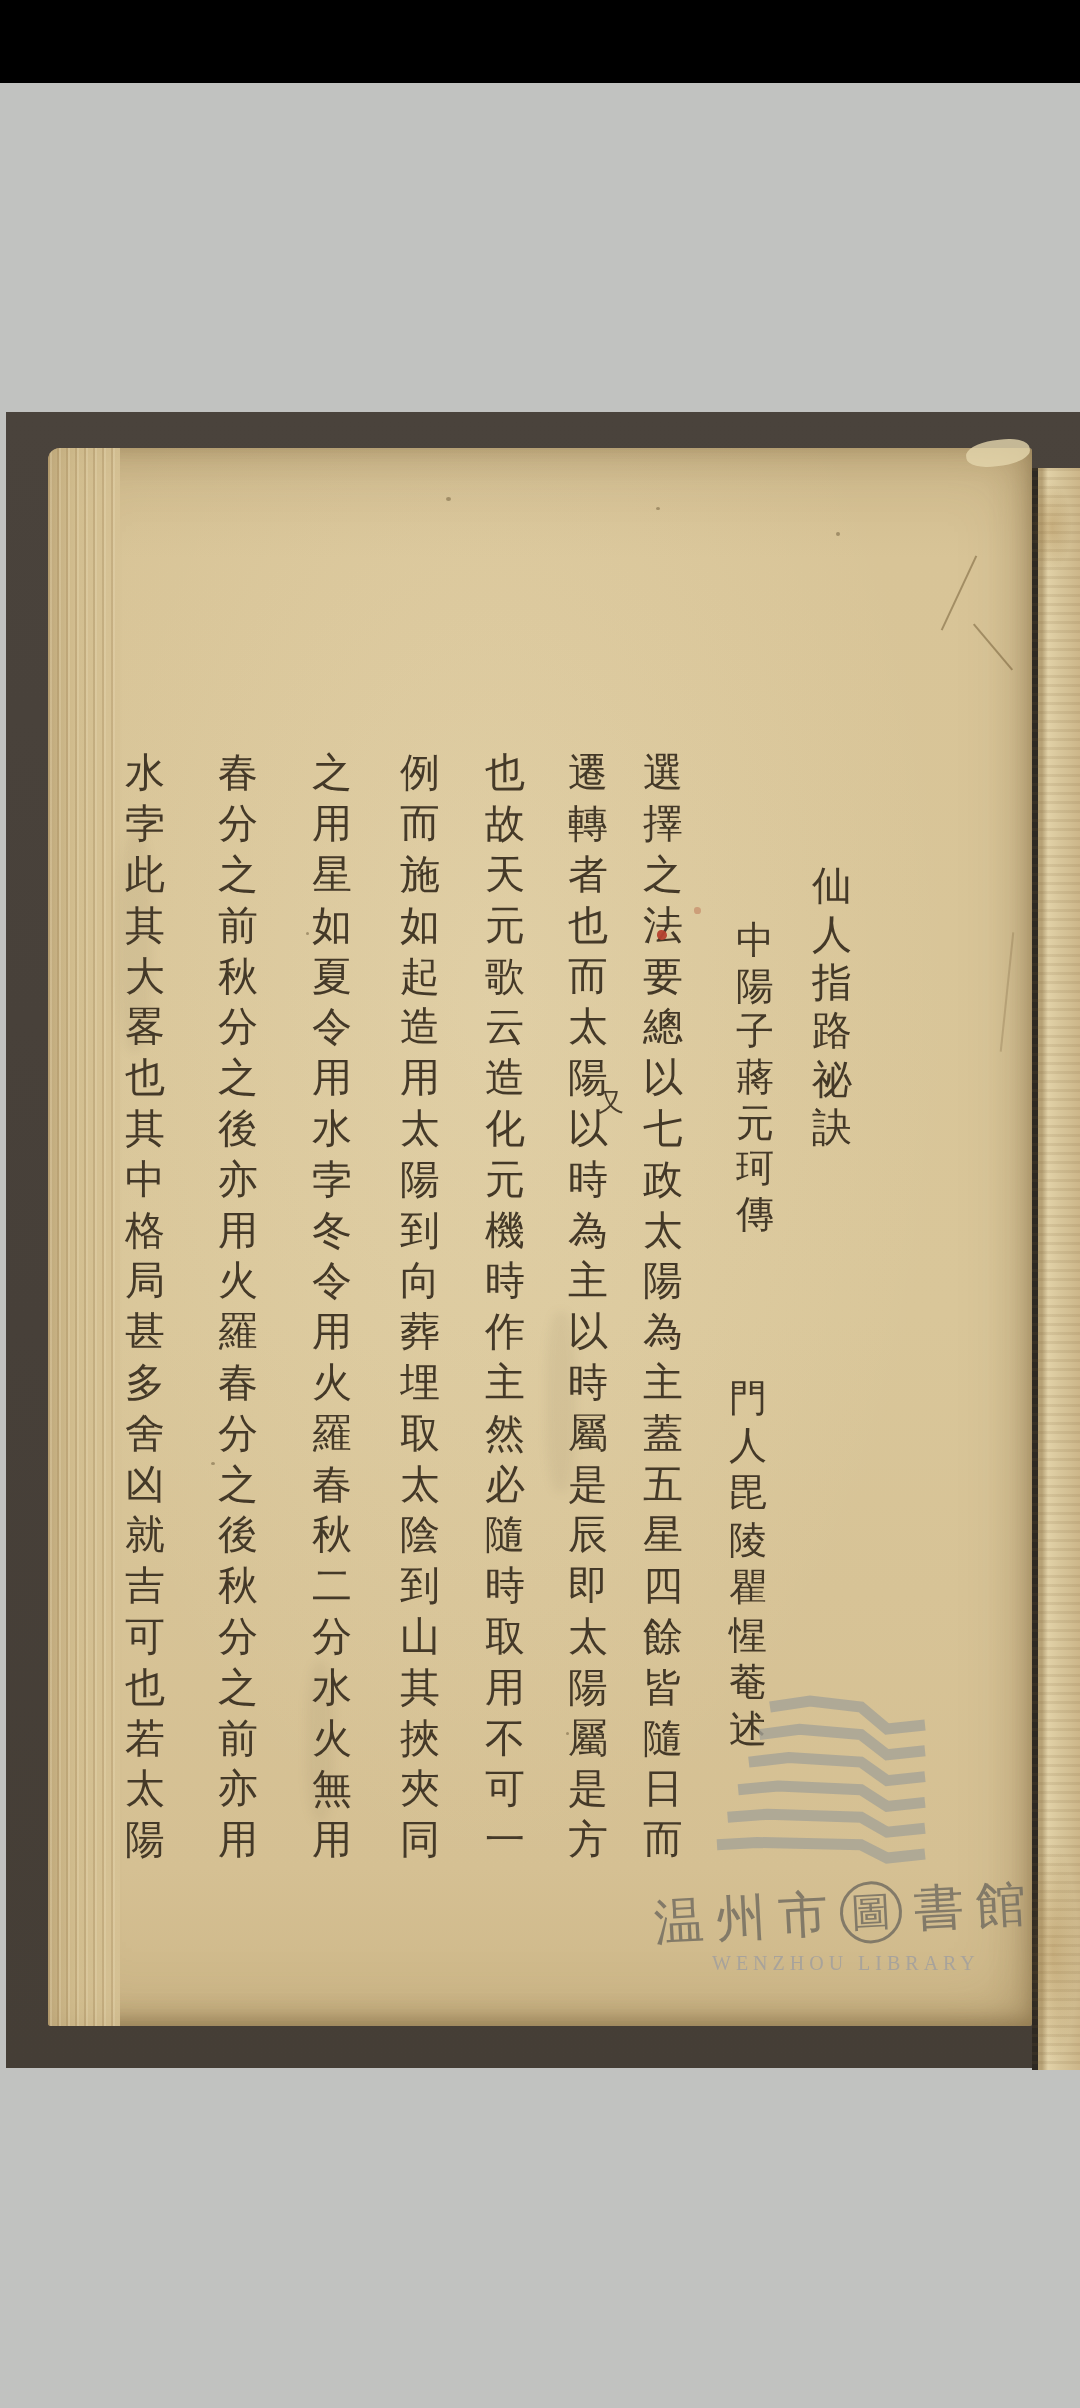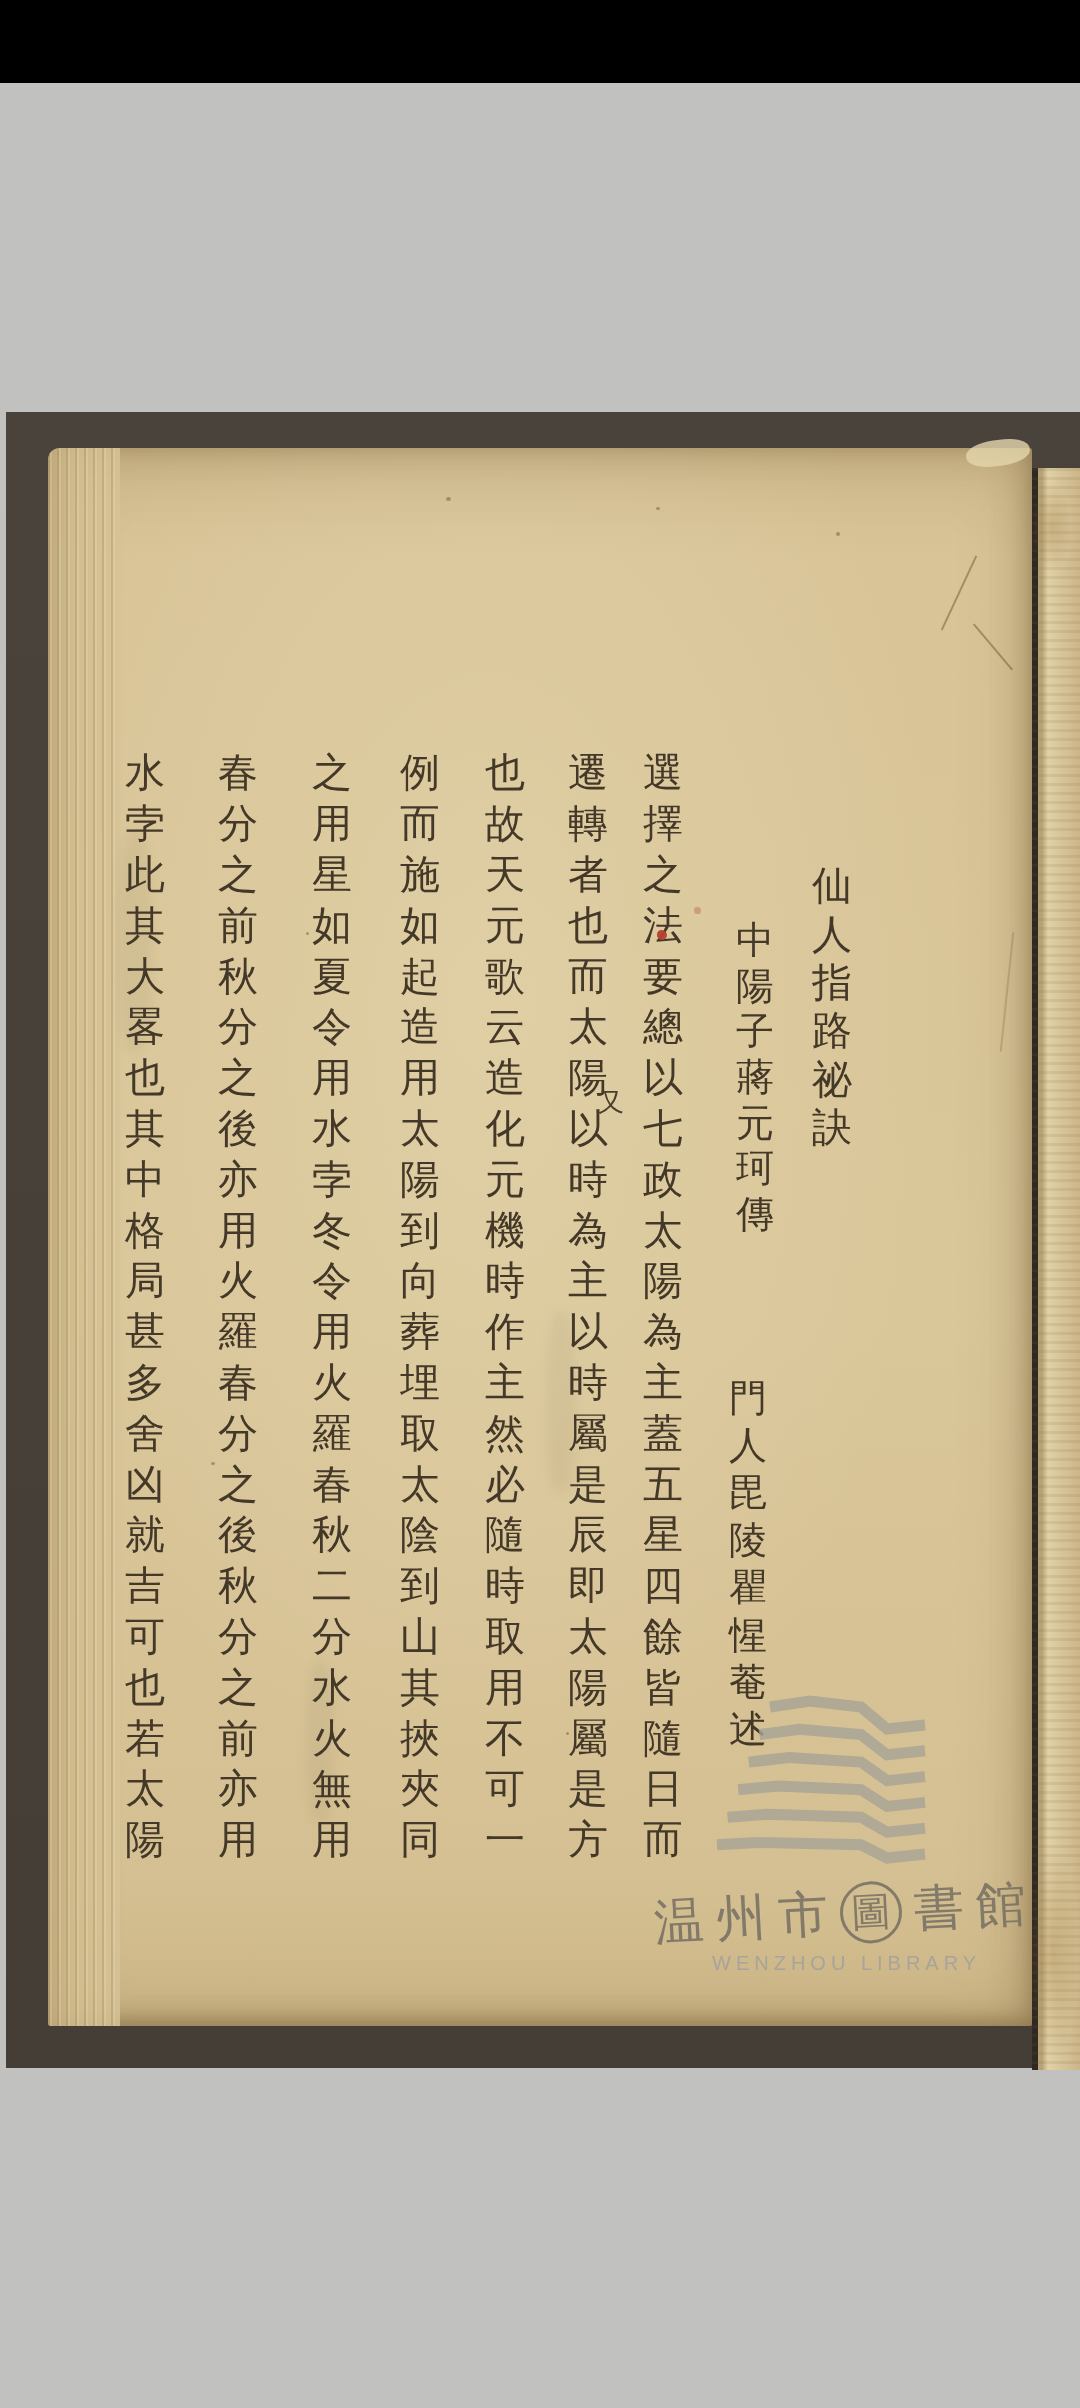--- a/index.html
+++ b/index.html
@@ -284,15 +284,15 @@
 
     <div class="stamp-cjk" style="left:648px;top:1468px;">
         <span class="cchar">温</span>
         <span class="cchar">州</span>
         <span class="cchar">市</span>
         <span class="cchar circled">圖</span>
         <span class="cchar">書</span>
         <span class="cchar">館</span>
       </div>
 
-    <div class="stamp-latin" style="left:706px;top:1540px;">WENZHOU LIBRARY</div>
+    <div class="stamp-latin" style="left:706px;top:1540px;font-family:Liberation Serif, serif;">WENZHOU LIBRARY</div>
   </div>
 </div>
 
 </body></html>

